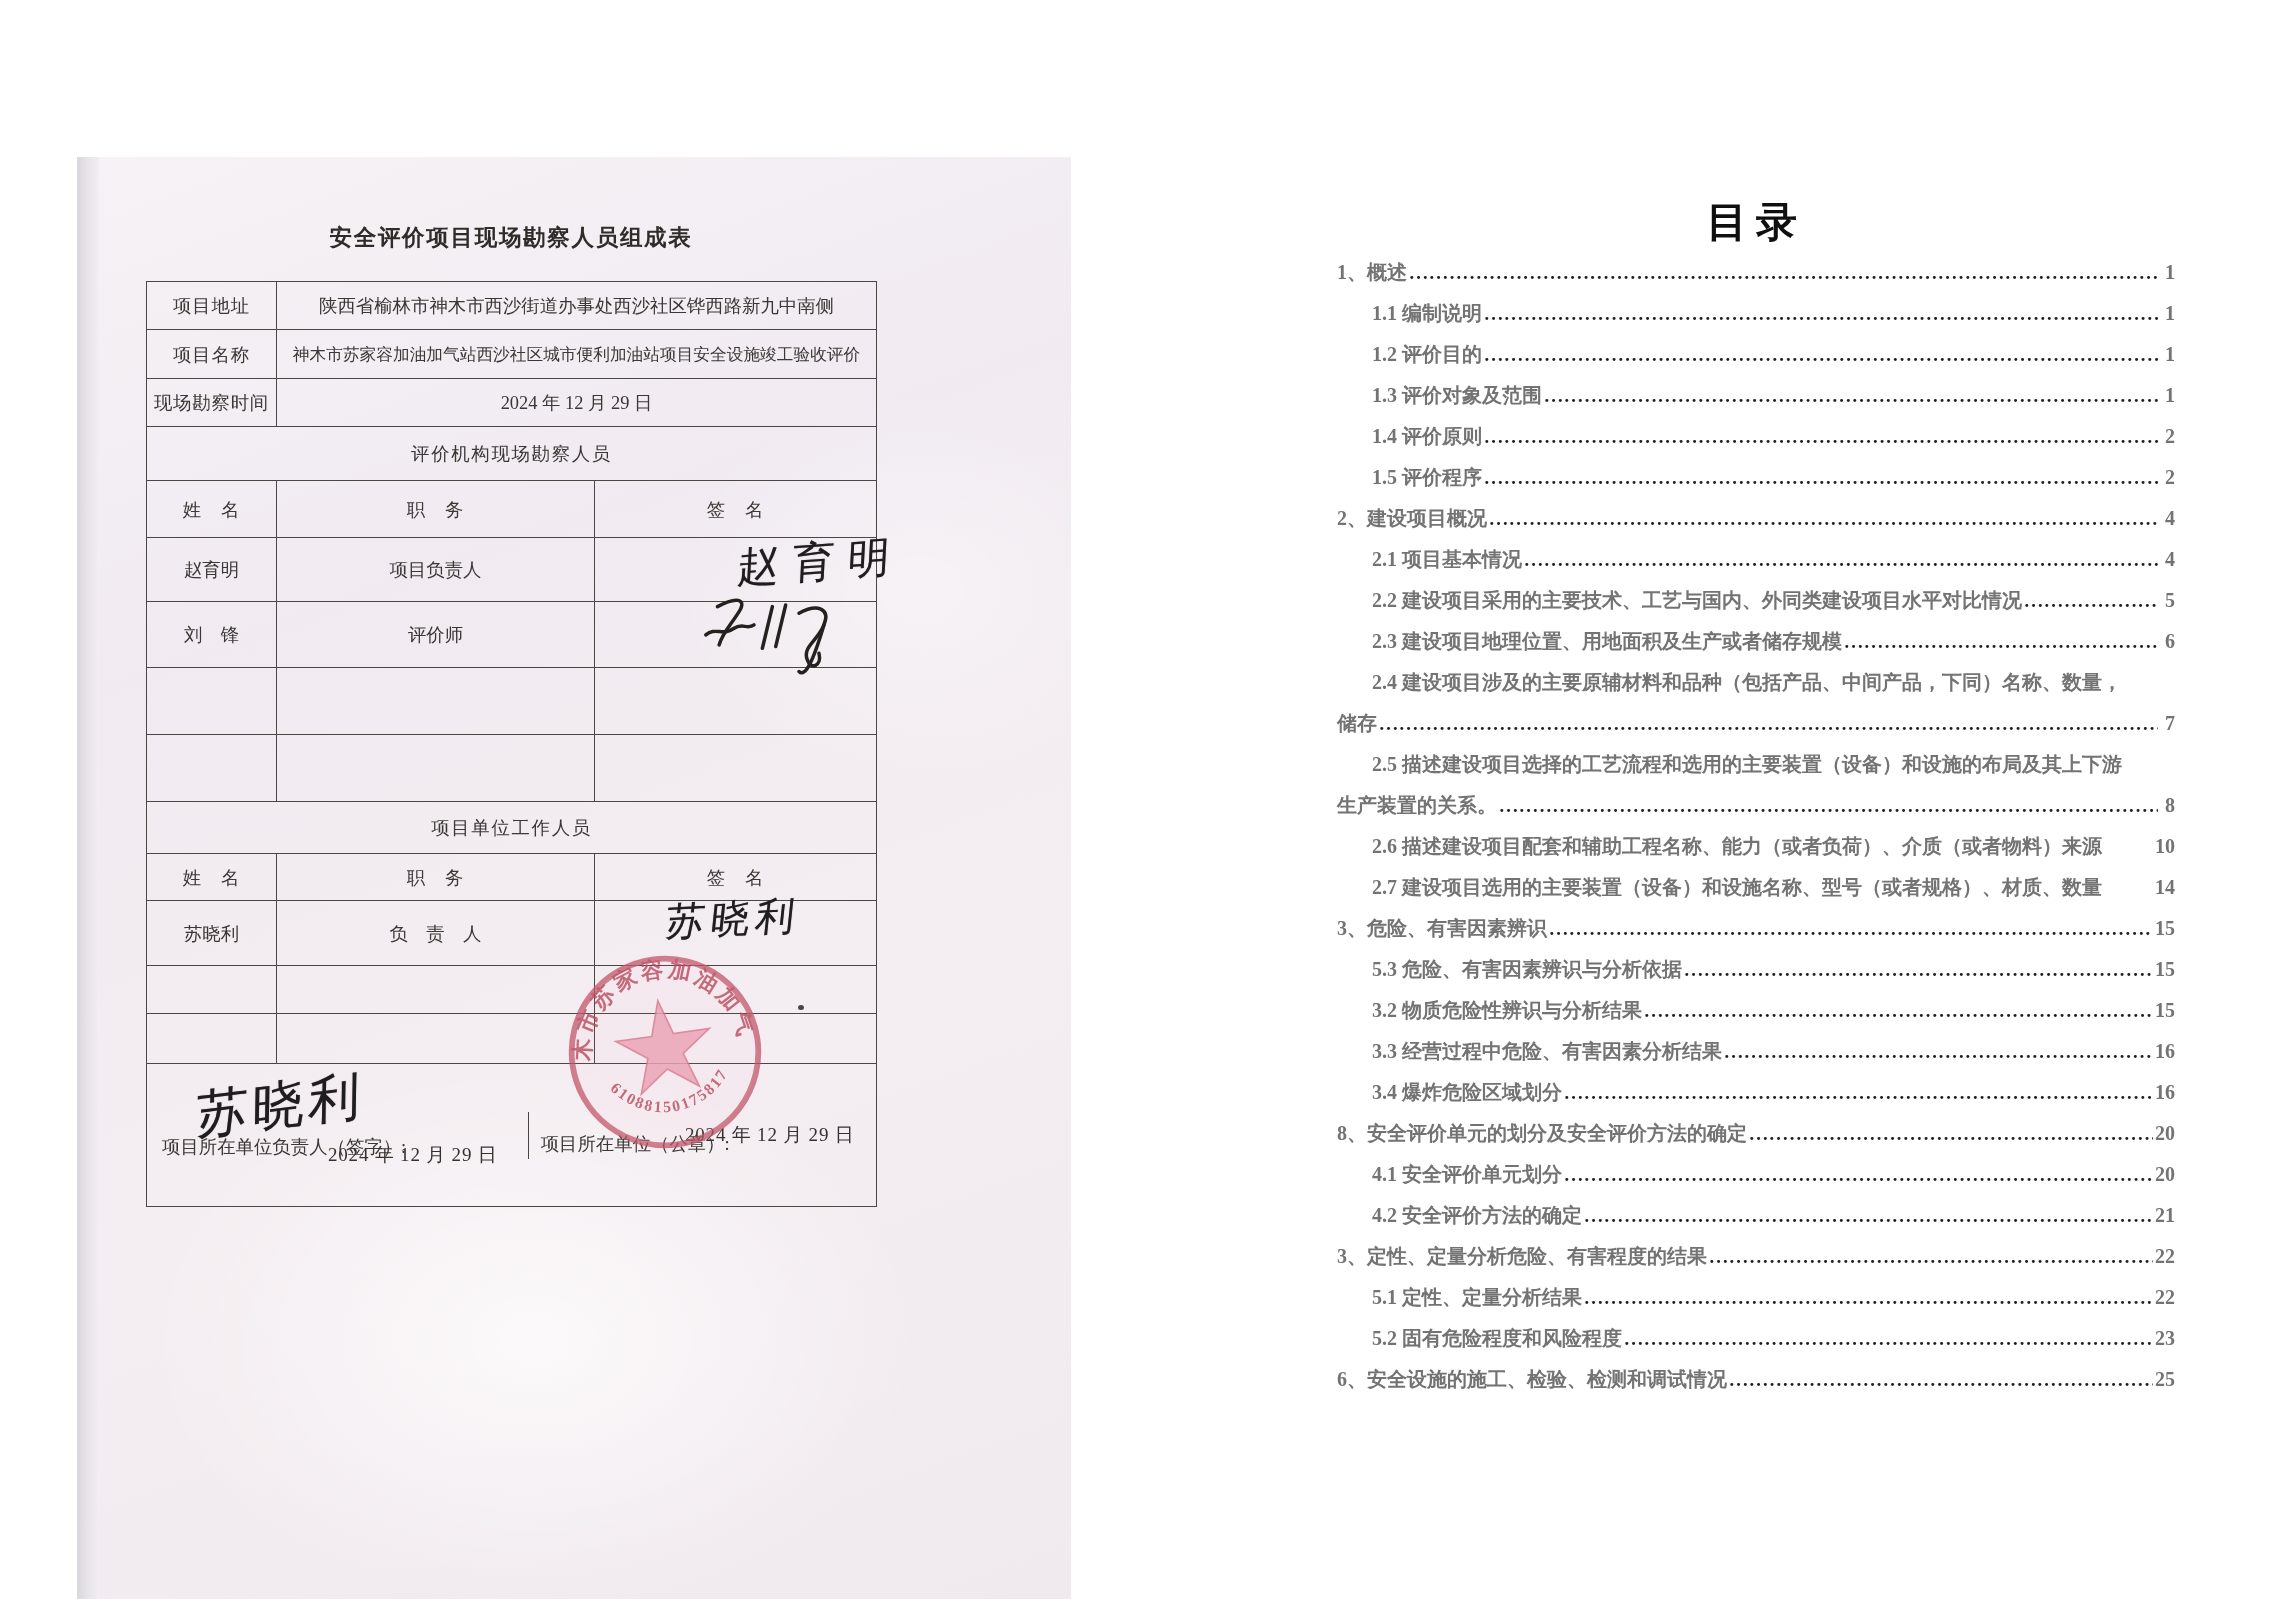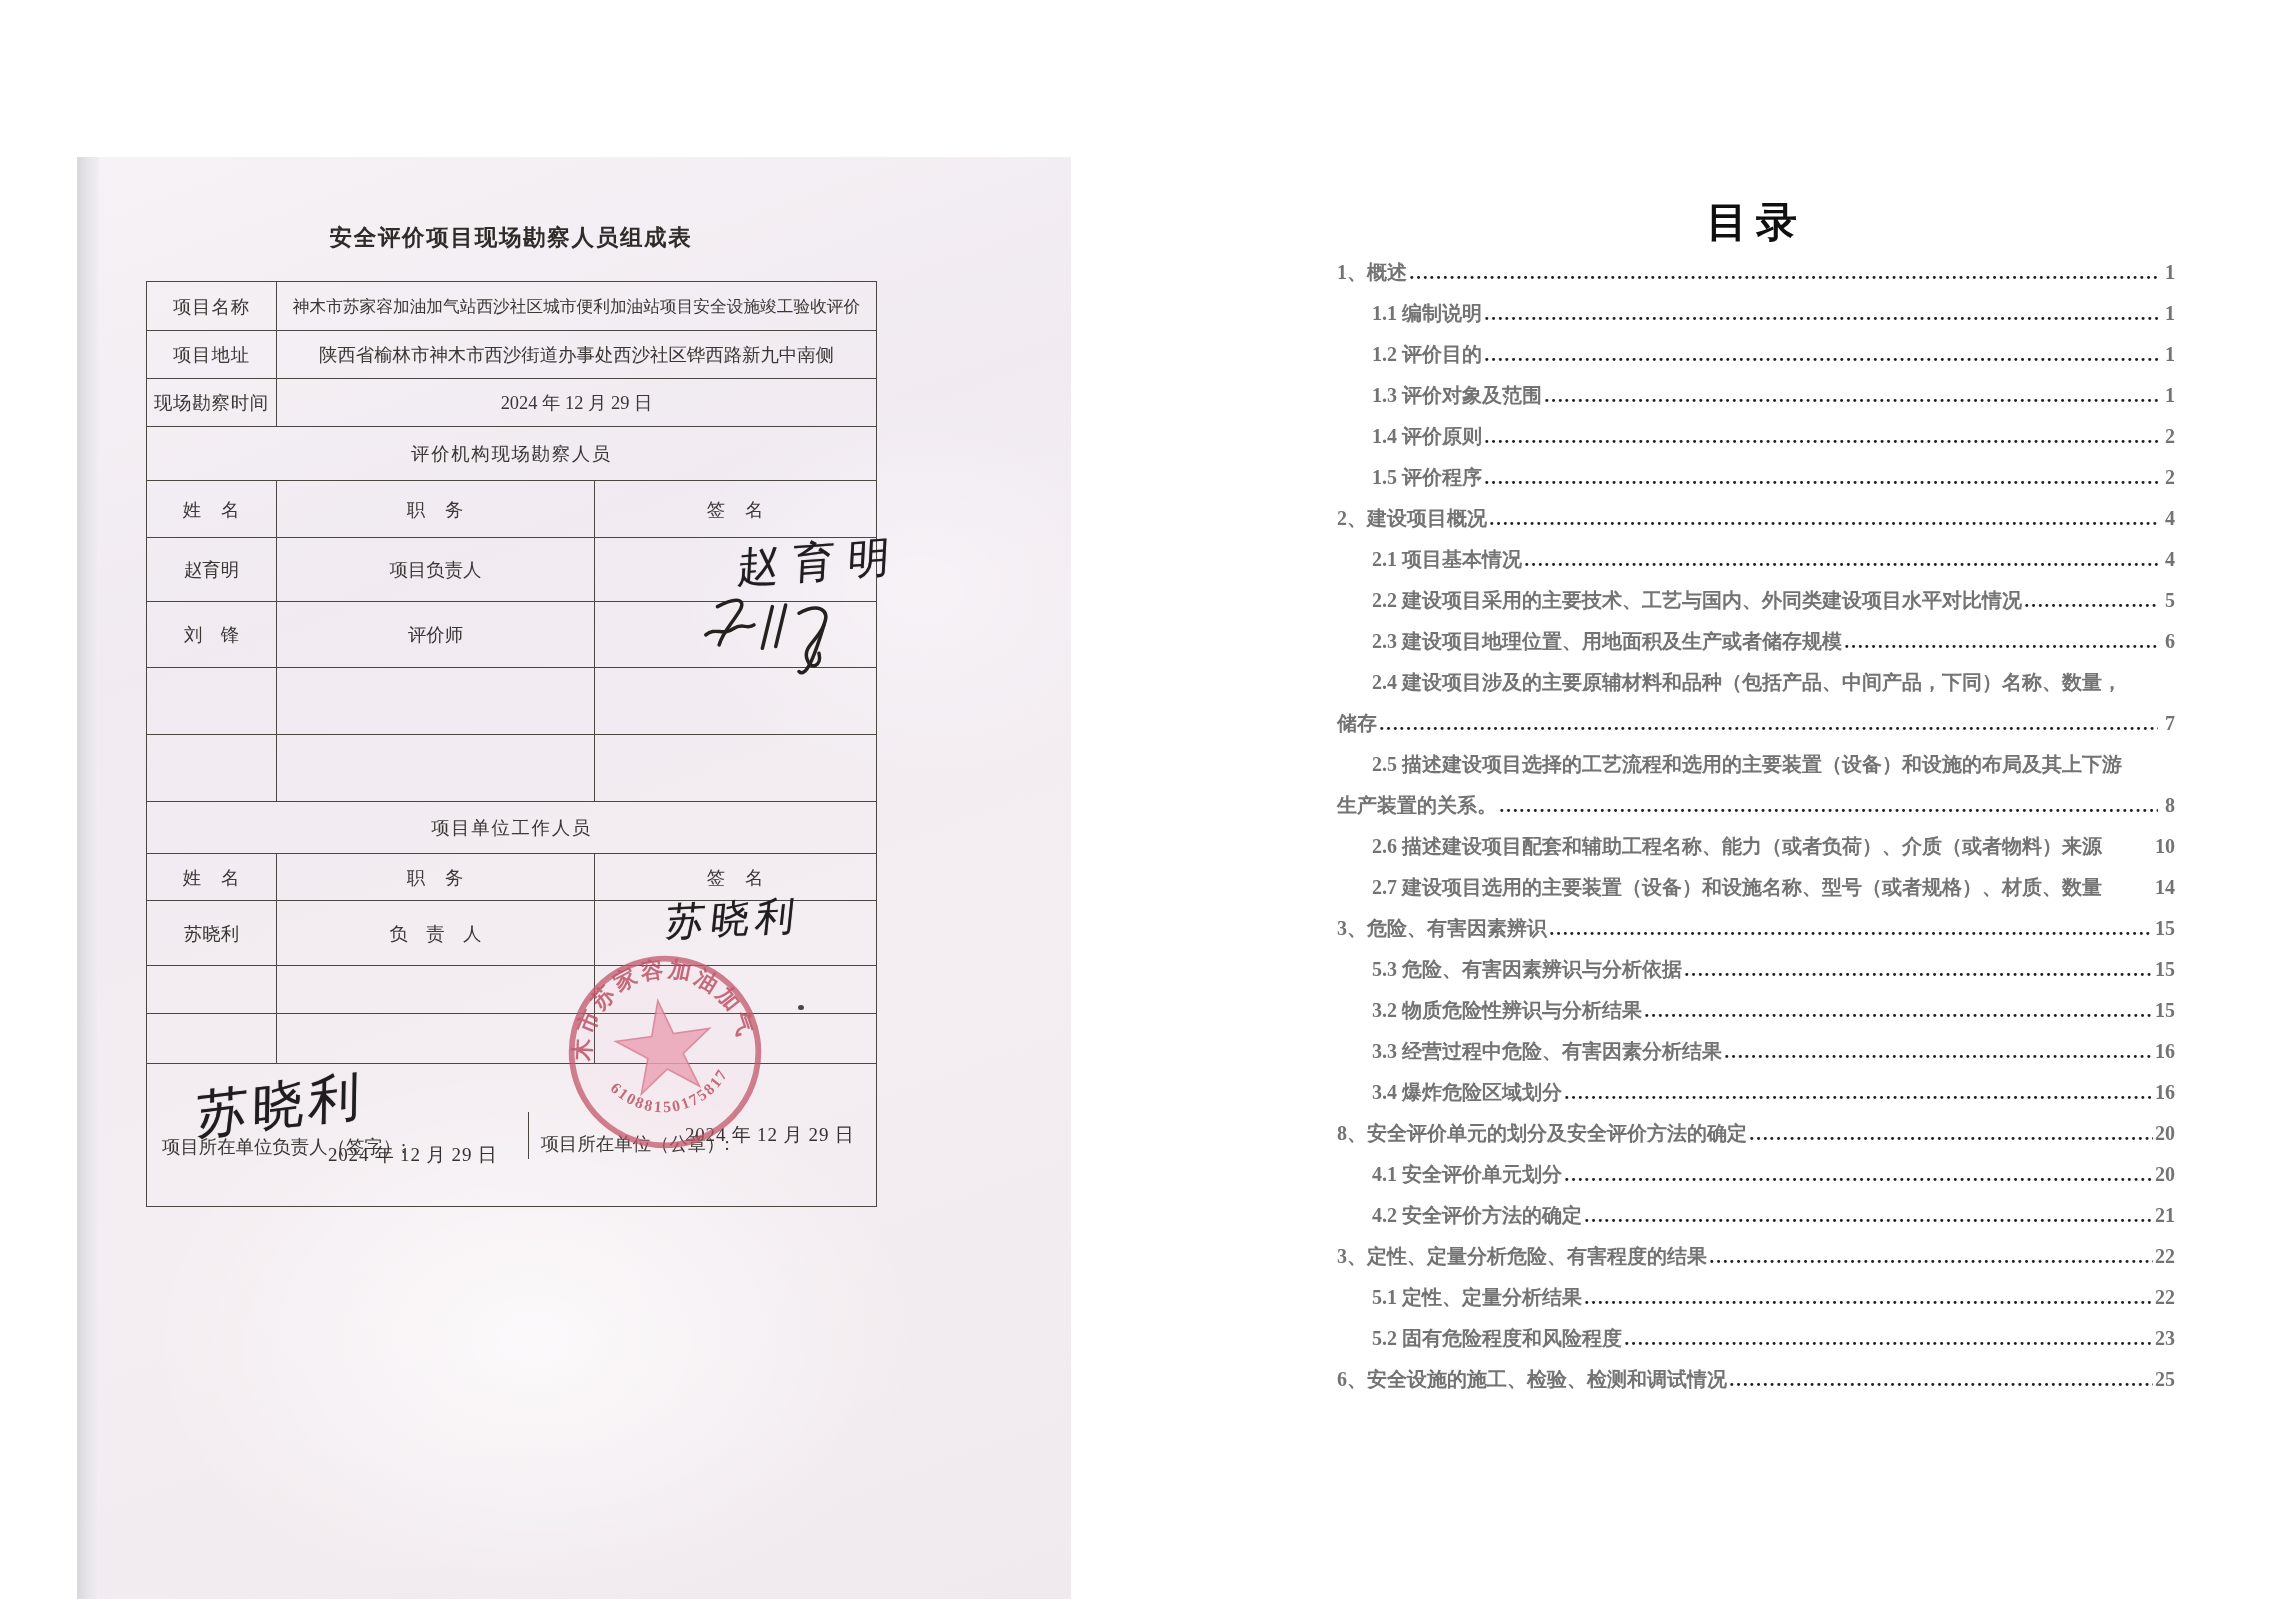--- a/index.html
+++ b/index.html
@@ -88,27 +88,27 @@
 
   <div class="scan-title">安全评价项目现场勘察人员组成表</div>
 
   <table class="form">
     <colgroup>
         <col style="width:130px">
         <col style="width:318px">
         <col style="width:282px">
       </colgroup>
     <tbody>
-        <tr style="height:49px">
+        <tr style="height:48px">
+      <td class="lbl">项目地址</td>
+      <td colspan="2">陕西省榆林市神木市西沙街道办事处西沙社区铧西路新九中南侧</td>
+    </tr>
+    <tr style="height:49px">
       <td class="lbl">项目名称</td>
       <td colspan="2" class="vname">神木市苏家容加油加气站西沙社区城市便利加油站项目安全设施竣工验收评价</td>
-    </tr>
-    <tr style="height:48px">
-      <td class="lbl">项目地址</td>
-      <td colspan="2">陕西省榆林市神木市西沙街道办事处西沙社区铧西路新九中南侧</td>
     </tr>
     <tr style="height:48px">
       <td class="lbl">现场勘察时间</td>
       <td colspan="2">2024 年 12 月 29 日</td>
     </tr>
     <tr style="height:54px">
       <td colspan="3" class="sect">评价机构现场勘察人员</td>
     </tr>
     <tr style="height:57px">
       <td class="hdr">姓　名</td>

